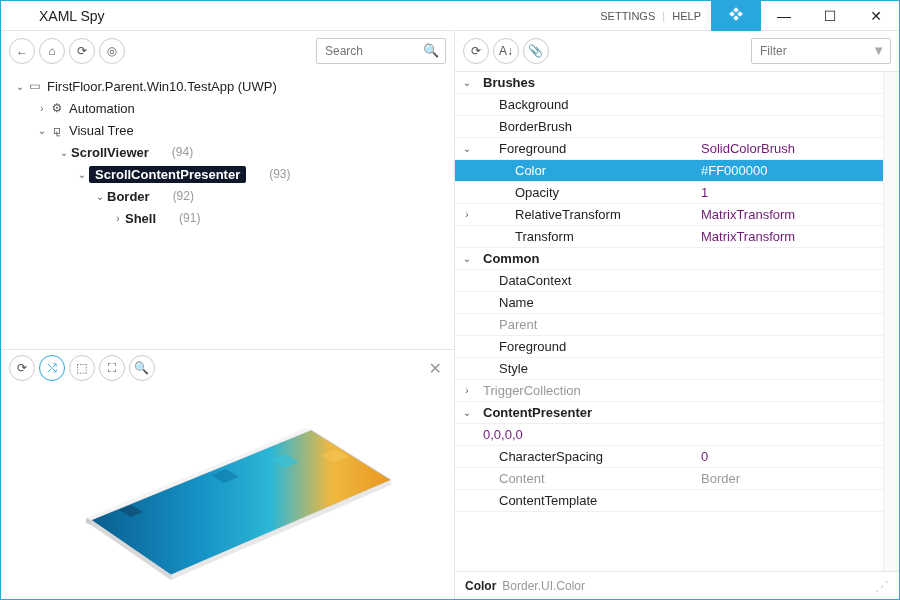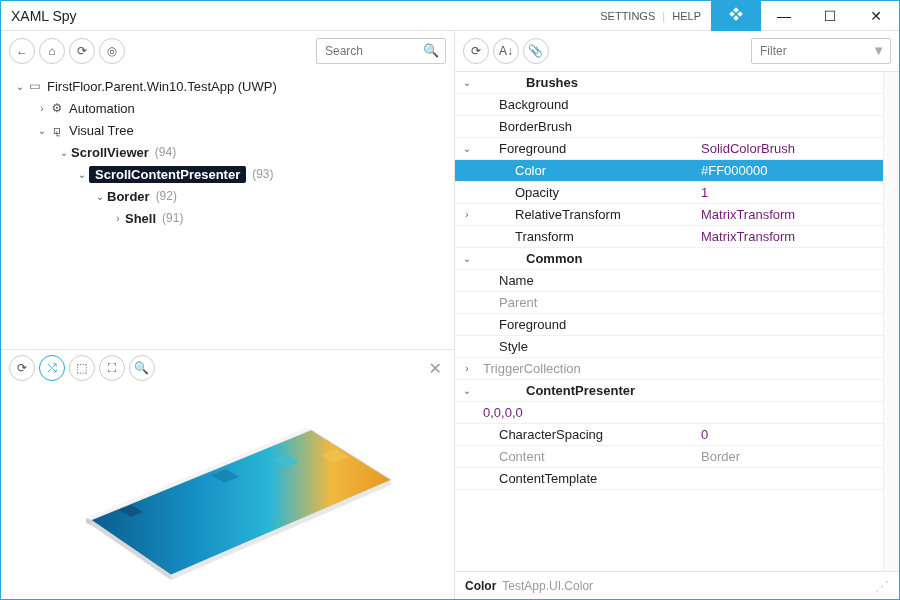--- a/index.html
+++ b/index.html
@@ -1,18 +1,18 @@
 <!DOCTYPE html>
 <html><head>
 <meta charset="utf-8">
 <style>
   * { box-sizing: border-box; margin: 0; padding: 0; font-family: "Segoe UI", Arial, sans-serif; }
   body { width: 900px; height: 600px; border: 1px solid #29a6de; background: #fff; overflow: hidden; display: flex; flex-direction: column; }
   .titlebar { height: 30px; display: flex; align-items: center; border-bottom: 1px solid #e5e5e5; }
-  .title { font-size: 14px; padding-left: 10px; color: #222; font-weight: 400; }
+  .title { font-size: 14px; padding-left: 10px; color: #222; font-weight: 400; margin-left: 28px; }
   .titlebar .spacer { flex: 1; }
   .settings-help { font-size: 11px; color: #555; }
   .settings-help span { cursor: pointer; }
   .sep { color: #ccc; margin: 0 4px; }
   .logo { width: 50px; height: 30px; background: #29a6de; display: flex; align-items: center; justify-content: center; margin-left: 10px; color: #fff; }
   .winbtns { display: flex; }
   .winbtn { width: 46px; height: 30px; display: flex; align-items: center; justify-content: center; font-size: 14px; color: #222; cursor: pointer; }
   .content { flex: 1; display: flex; overflow: hidden; }
   .left { width: 454px; border-right: 1px solid #e5e5e5; display: flex; flex-direction: column; }
   .right { flex: 1; display: flex; flex-direction: column; }
@@ -21,34 +21,34 @@
   .iconbtn.active { border-color: #29a6de; color: #29a6de; }
   .searchbox { flex: 1; max-width: 130px; margin-left: auto; position: relative; }
   .searchbox input { width: 100%; height: 26px; border: 1px solid #ccc; border-radius: 2px; padding: 0 24px 0 8px; font-size: 12px; color: #888; }
   .searchbox .sicon { position: absolute; right: 6px; top: 5px; color: #aaa; font-size: 13px; }
   .tree { flex: 1; overflow: auto; font-size: 13px; padding: 4px 0; }
   .node { display: flex; align-items: center; height: 22px; white-space: nowrap; cursor: pointer; }
   .chev { width: 14px; text-align: center; color: #666; font-size: 10px; }
   .nicon { width: 16px; text-align: center; margin-right: 4px; color: #555; font-size: 12px; }
   .nlabel { color: #222; }
   .nlabel.bold { font-weight: 600; }
-  .count { color: #999; font-size: 12px; margin-left: 6px; text-align: center; }
+  .count { color: #999; font-size: 12px; margin-left: 23px; text-align: center; }
   .node.selected .nlabel { background: #0f172a; color: #fff; padding: 1px 6px; border-radius: 2px; }
   .preview-panel { height: 250px; border-top: 1px solid #e5e5e5; position: relative; }
   .preview-toolbar { height: 36px; display: flex; align-items: center; padding: 0 8px; gap: 4px; }
   .preview-close { margin-left: auto; font-size: 16px; color: #999; cursor: pointer; padding: 4px; }
   .preview-img { position: absolute; left: 70px; top: 50px; width: 330px; height: 180px; }
   .filterbox { flex: 1; max-width: 140px; margin-left: auto; position: relative; }
   .filterbox input { width: 100%; height: 26px; border: 1px solid #ccc; border-radius: 2px; padding: 0 24px 0 8px; font-size: 12px; color: #888; }
   .filterbox .ficon { position: absolute; right: 6px; top: 5px; color: #aaa; font-size: 13px; }
   .propgrid { flex: 1; overflow: auto; font-size: 13px; border-top: 1px solid #e5e5e5; position: relative; }
   .prow { display: flex; align-items: center; height: 22px; border-bottom: 1px solid #f0f0f0; }
   .pchev { width: 24px; text-align: center; color: #666; font-size: 10px; }
   .pname { width: 218px; padding-left: 4px; color: #222; overflow: hidden; text-overflow: ellipsis; }
-  .pname.bold { font-weight: 600; margin-left: 43px; }
+  .pname.bold { font-weight: 600; }
   .pname.pad1 { padding-left: 20px; }
   .pname.pad2 { padding-left: 36px; }
   .pvalue { flex: 1; color: #701a75; padding-left: 4px; }
   .prow.selected { background: #29a6de; color: #fff; }
   .prow.selected .pname, .prow.selected .pvalue, .prow.selected .pchev { color: #fff; }
   .pname.dim, .pvalue.dim { color: #999; }
   .scrollbar { position: absolute; right: 0; top: 0; width: 16px; height: 100%; border-left: 1px solid #eee; background: #fafafa; }
   .statusline { height: 28px; border-top: 1px solid #e5e5e5; display: flex; align-items: center; padding: 0 10px; font-size: 12px; }
   .statusline .key { font-weight: 600; color: #222; }
   .statusline .type { color: #999; margin-left: 6px; }
@@ -217,20 +217,25 @@
           <span class="pname pad2">Transform</span>
           <span class="pvalue">MatrixTransform</span>
         </div>
       <div class="prow">
           <span class="pchev">⌄</span>
           <span class="pname bold">Common</span>
           <span class="pvalue"></span>
         </div>
       <div class="prow">
           <span class="pchev"></span>
+          <span class="pname pad1">DataContext</span>
+          <span class="pvalue"></span>
+        </div>
+      <div class="prow">
+          <span class="pchev"></span>
           <span class="pname pad1">Name</span>
           <span class="pvalue"></span>
         </div>
       <div class="prow">
           <span class="pchev"></span>
           <span class="pname pad1 dim">Parent</span>
           <span class="pvalue"></span>
         </div>
       <div class="prow">
           <span class="pchev"></span>
@@ -267,17 +272,17 @@
         </div>
       <div class="prow">
           <span class="pchev"></span>
           <span class="pname pad1">ContentTemplate</span>
           <span class="pvalue"></span>
         </div>
       <div class="scrollbar"></div>
     </div>
     <div class="statusline">
       <span class="key">Color</span>
-      <span class="type">TestApp.UI.Color</span>
+      <span class="type">Border.UI.Color</span>
       <span class="resize-grip">⋰</span>
     </div>
   </div>
 </div>
 
 </body></html>

